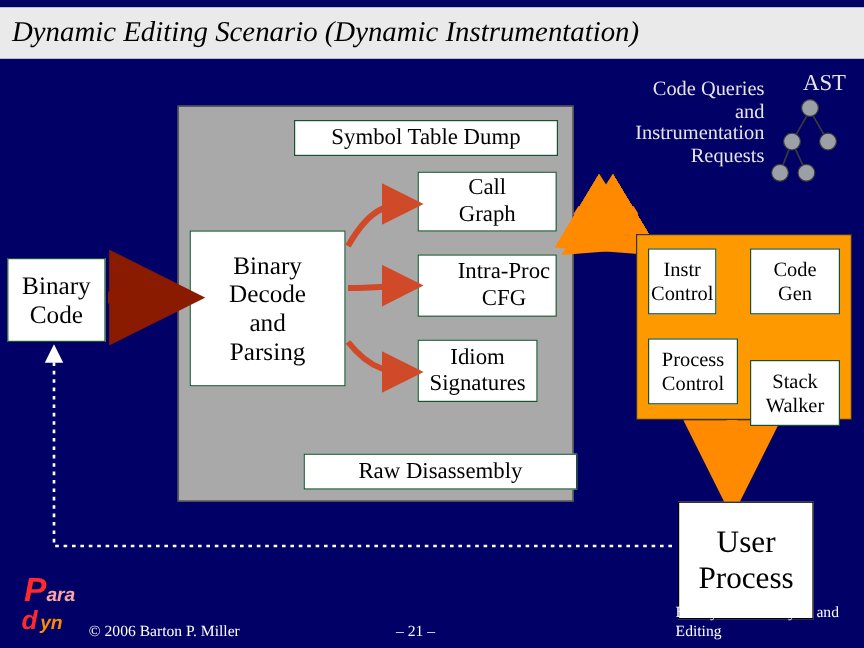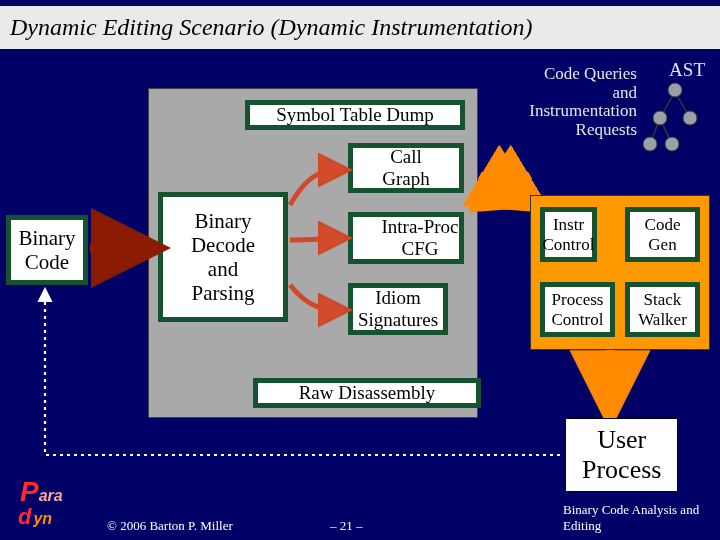--- a/index.html
+++ b/index.html
@@ -16,21 +16,21 @@
     color: #000;
     font-style: italic;
     font-family: 'Comic Sans MS', Georgia, serif;
     font-size: 24px;
     padding: 8px 10px;
   }
   .box {
     position: absolute;
     background: #fff;
     color: #000;
-    border: 5px solid #14532d;
+    border: 1px solid #14532d;
     display: flex;
     align-items: center;
     justify-content: center;
     text-align: center;
     font-size: 19px;
     line-height: 1.15;
   }
   .gray-panel {
     position: absolute;
     background: #a9a9a9;
@@ -65,21 +65,21 @@
   .logo .yn { color: #ff8a00; font-weight: bold; font-style: italic; font-size: 16px; position: relative; top: -4px;}
   svg.arrows { position: absolute; top: 0; left: 0; pointer-events: none; }
   .node { fill: #9aa0a6; stroke: #3a3a3a; stroke-width: 1; }
   .edge { stroke: #3a3a3a; stroke-width: 1.4; fill: none; }
   .user-process {
     position: absolute;
     background: #fff; color: #000;
     border: 1px solid #000;
     font-size: 26px;
     text-align: center;
-    padding: 6px 16px;
+    padding: 18px 16px;
   }
 </style>
 </head>
 <body>
 
 <div class="title">Dynamic Editing Scenario (Dynamic Instrumentation)</div>
 
 <div class="box" style="left:6px; top:215px; width:82px; height:70px; white-space:pre-line; font-size:21px;">Binary
 Code</div>
 
@@ -156,26 +156,26 @@
 
 <div class="box" style="left:540px; top:207px; width:57px; height:55px; white-space:pre-line; font-size:17px;">Instr
 Control</div>
 
 <div class="box" style="left:625px; top:207px; width:75px; height:55px; white-space:pre-line; font-size:17px;">Code
 Gen</div>
 
 <div class="box" style="left:540px; top:282px; width:75px; height:55px; white-space:pre-line; font-size:17px;">Process
 Control</div>
 
-<div class="box" style="left:625px; top:282px; width:75px; height:55px; white-space:pre-line; font-size:17px;">Stack
+<div class="box" style="left:625px; top:300px; width:75px; height:55px; white-space:pre-line; font-size:17px;">Stack
 Walker</div>
 
 <div class="user-process" style="left:565px; top:418px; white-space:pre-line;">User
 Process</div>
 
 <div class="logo">
   <span class="p">P</span><span class="ara">ara</span><br>
   <span class="d">d</span><span class="yn">yn</span>
 </div>
 
-<div class="footer" style="left:107px;">© 2006 Barton P. Miller</div>
+<div class="footer" style="left:74px;">© 2006 Barton P. Miller</div>
 <div class="footer" style="left:330px;">– 21 –</div>
 <div class="footer" style="left:530px;margin-left:33px;">Binary Code Analysis and Editing</div>
 
 </body></html>

